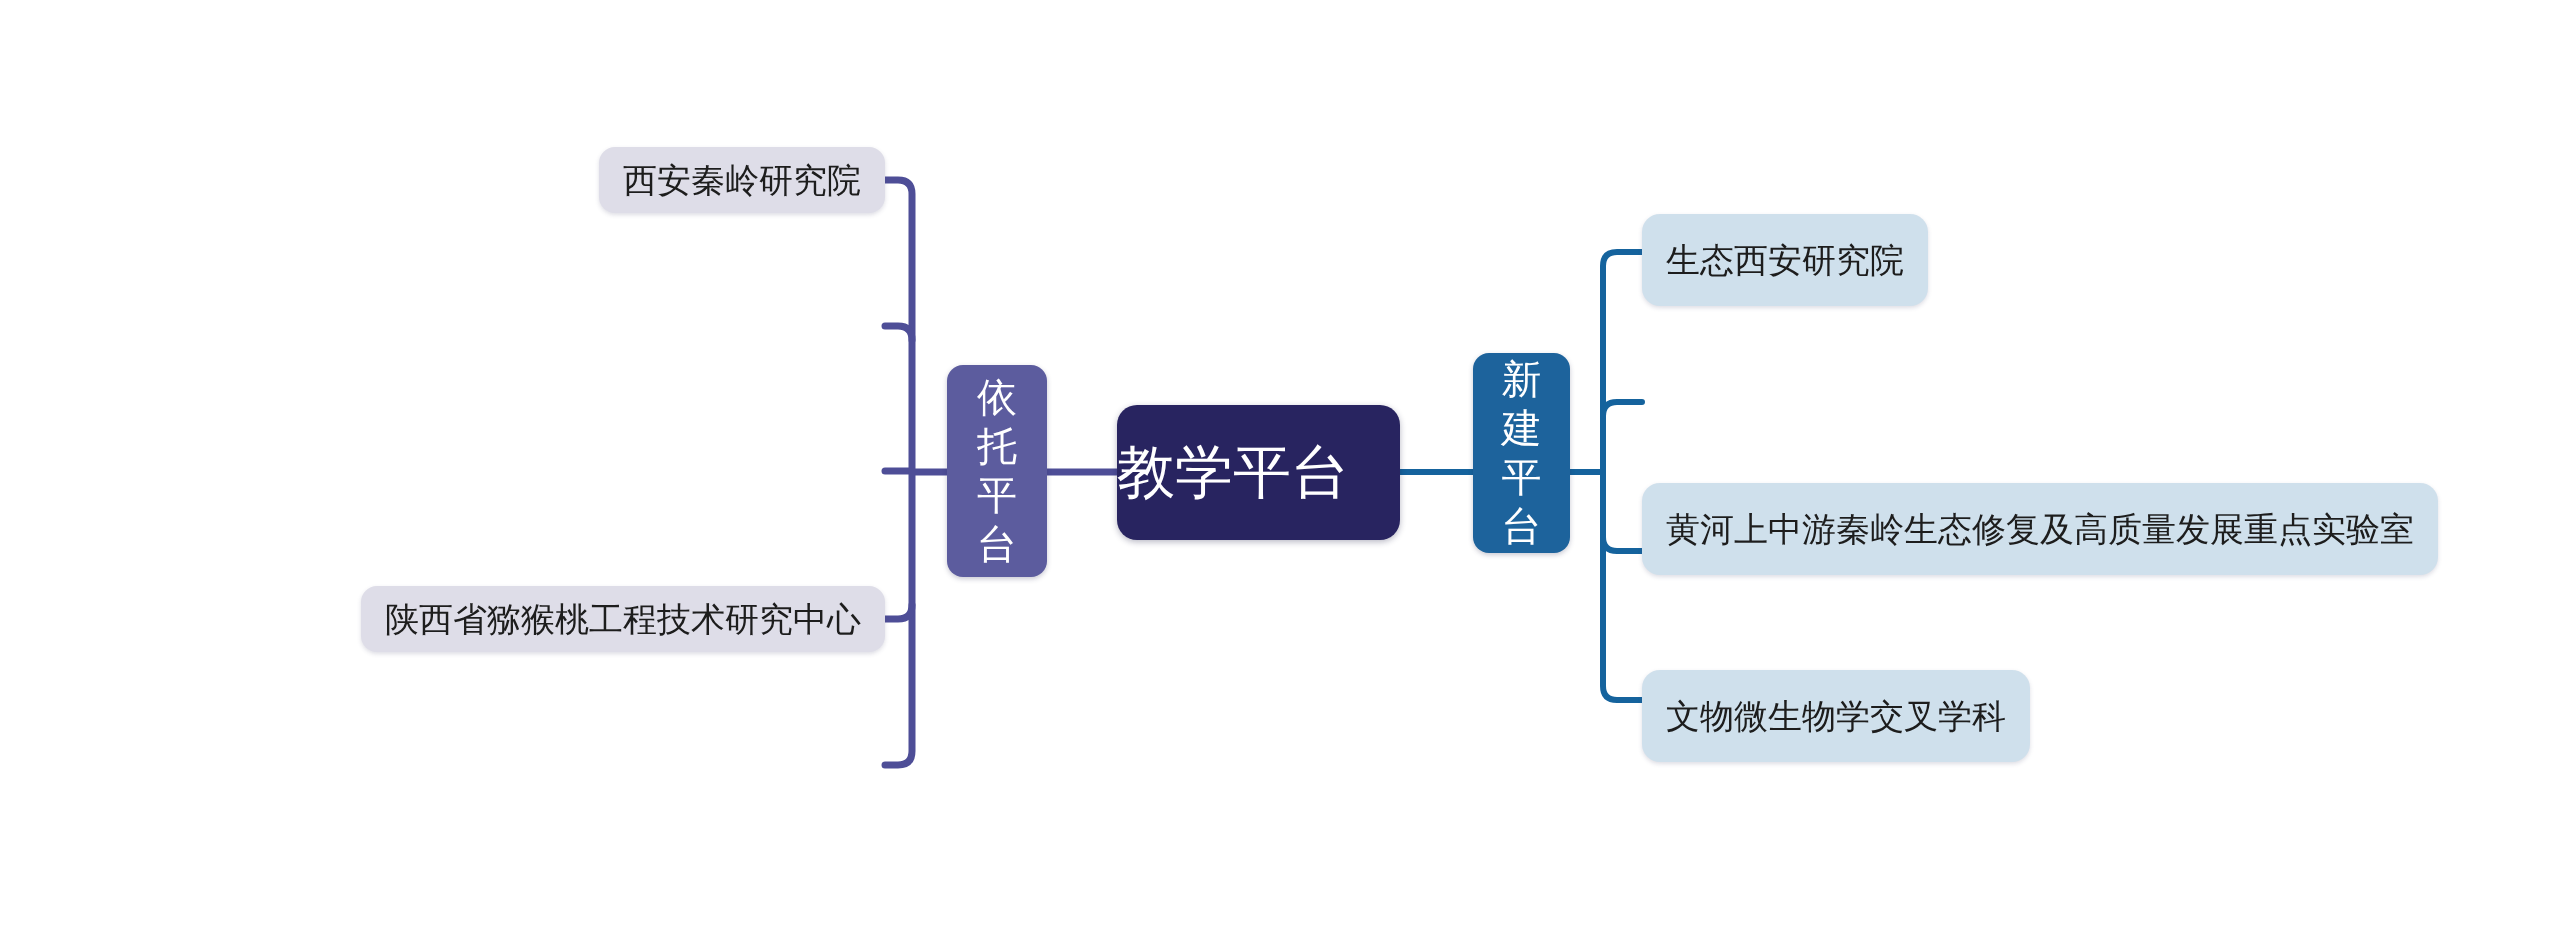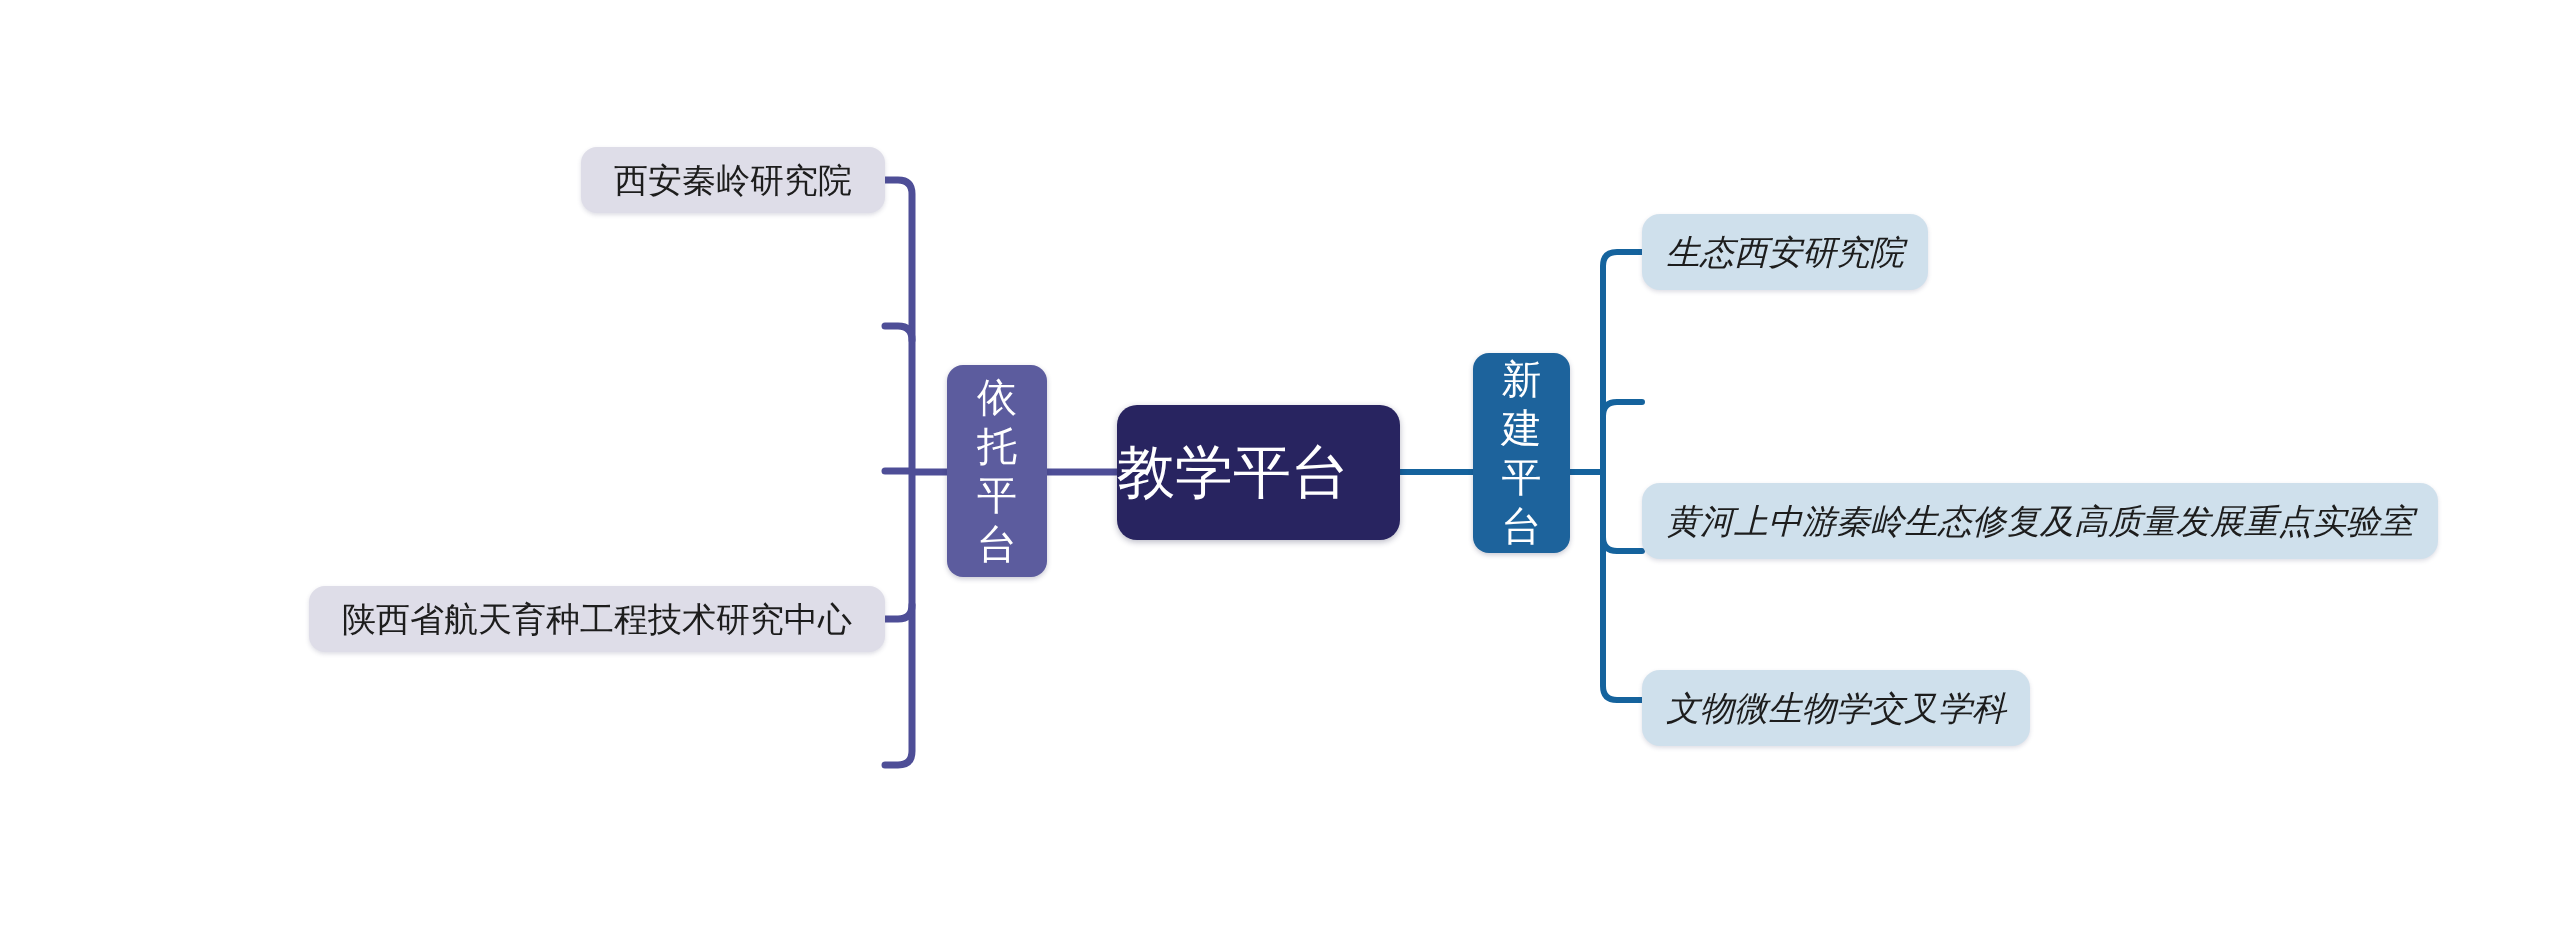--- a/index.html
+++ b/index.html
@@ -15,28 +15,27 @@
   .topic{
     position:absolute;
     display:flex;align-items:center;
     white-space:nowrap;
     font-size:34px;line-height:1;
     color:var(--item-text);
     box-shadow:0 2px 4px rgba(70,70,110,0.18);
   }
   .left-topic{
     right:1675px;height:66px;
-    padding:0 33px;border-radius:16px;
+    padding:0 24px;border-radius:16px;
     background:var(--left-item-bg);
   }
   .right-topic{
     left:1642px;height:76px;
-    padding:0 24px;border-radius:18px;
+    padding:8px 24px;border-radius:18px;
     background:var(--right-item-bg);
-    font-style:italic;
   }
 
   .branch-node{
     position:absolute;
     display:flex;align-items:center;justify-content:center;
     color:var(--node-text);
     font-size:40px;
     border-radius:16px;
     box-shadow:0 2px 5px rgba(40,40,80,0.25);
   }
@@ -66,21 +65,21 @@
       <path d="M 1400 472 H 1603" stroke="#15639d" stroke-width="6" fill="none" stroke-linecap="round"></path>
       <path d="M 1642 252 H 1617 Q 1603 252 1603 266 V 686 Q 1603 700 1617 700 H 1642" stroke="#15639d" stroke-width="6" fill="none" stroke-linecap="round"></path>
       <path d="M 1642 402 H 1617 Q 1603 402 1603 416" stroke="#15639d" stroke-width="6" fill="none" stroke-linecap="round"></path>
       <path d="M 1642 551 H 1617 Q 1603 551 1603 537" stroke="#15639d" stroke-width="6" fill="none" stroke-linecap="round"></path>
     </svg>
 
   <div class="topic left-topic" style="top:147px">
     <span>西安秦岭研究院</span>
   </div>
   <div class="topic left-topic" style="top:586px">
-    <span>陕西省航天育种工程技术研究中心</span>
+    <span>陕西省猕猴桃工程技术研究中心</span>
   </div>
 
   <div class="branch-node branch-left">
     <span class="vtext">
         <span class="vchar">依</span>
         <span class="vchar">托</span>
         <span class="vchar">平</span>
         <span class="vchar">台</span>
       </span>
   </div>

